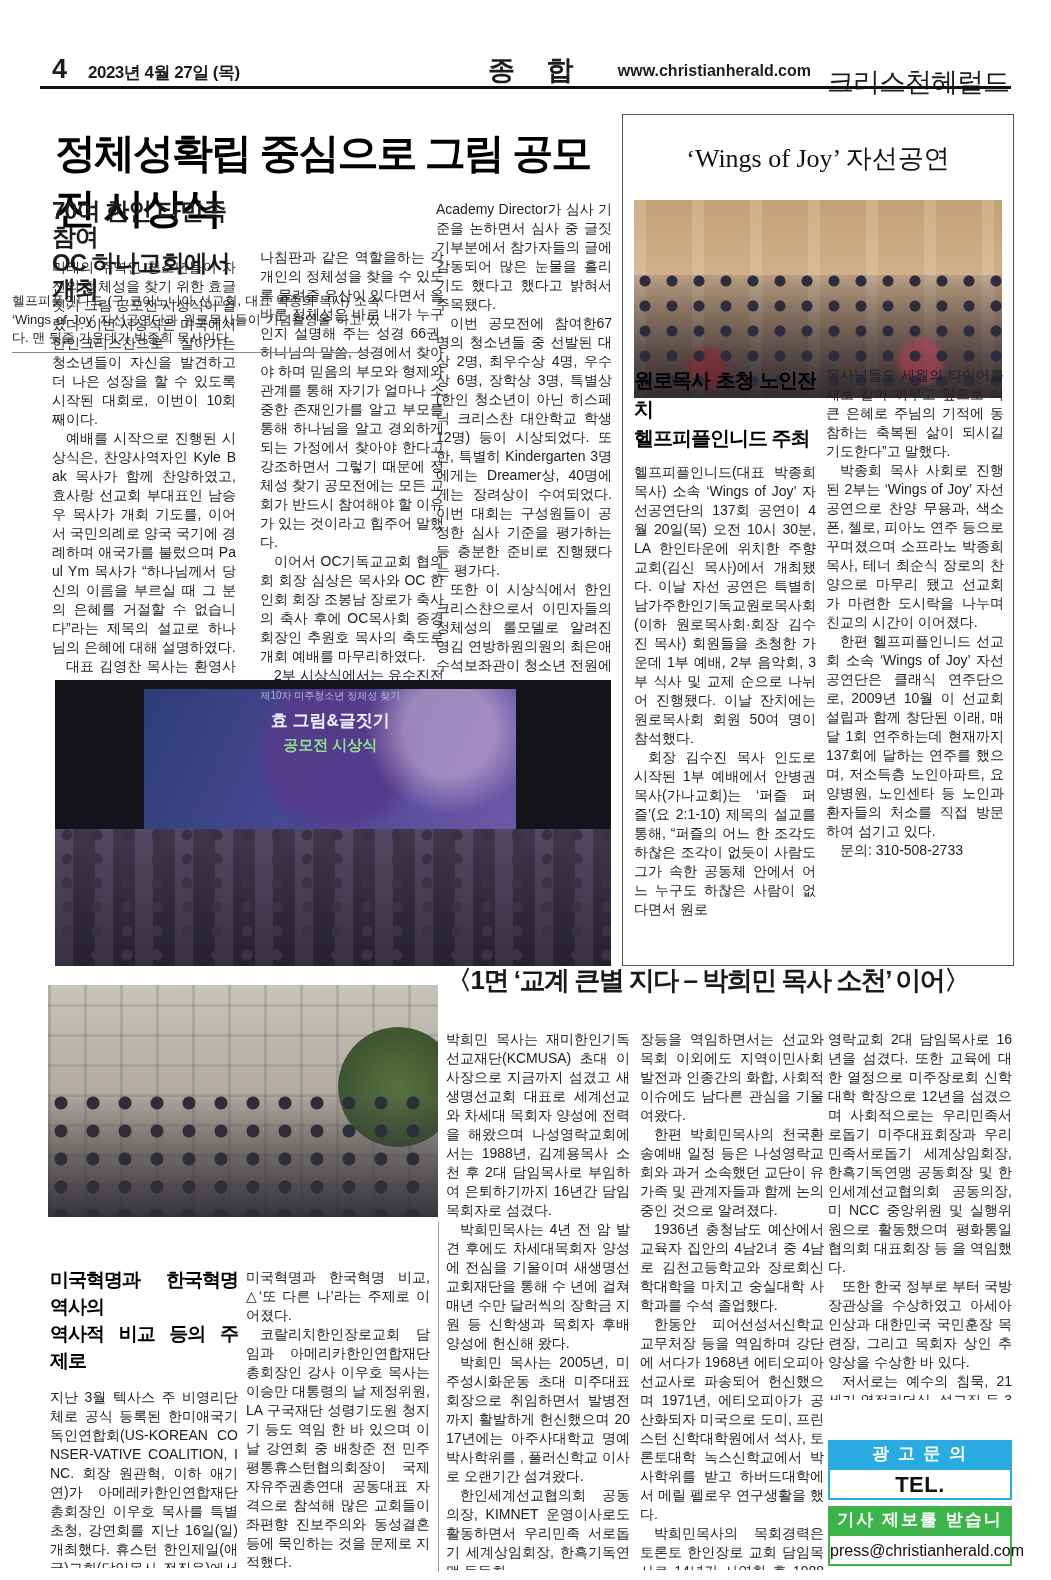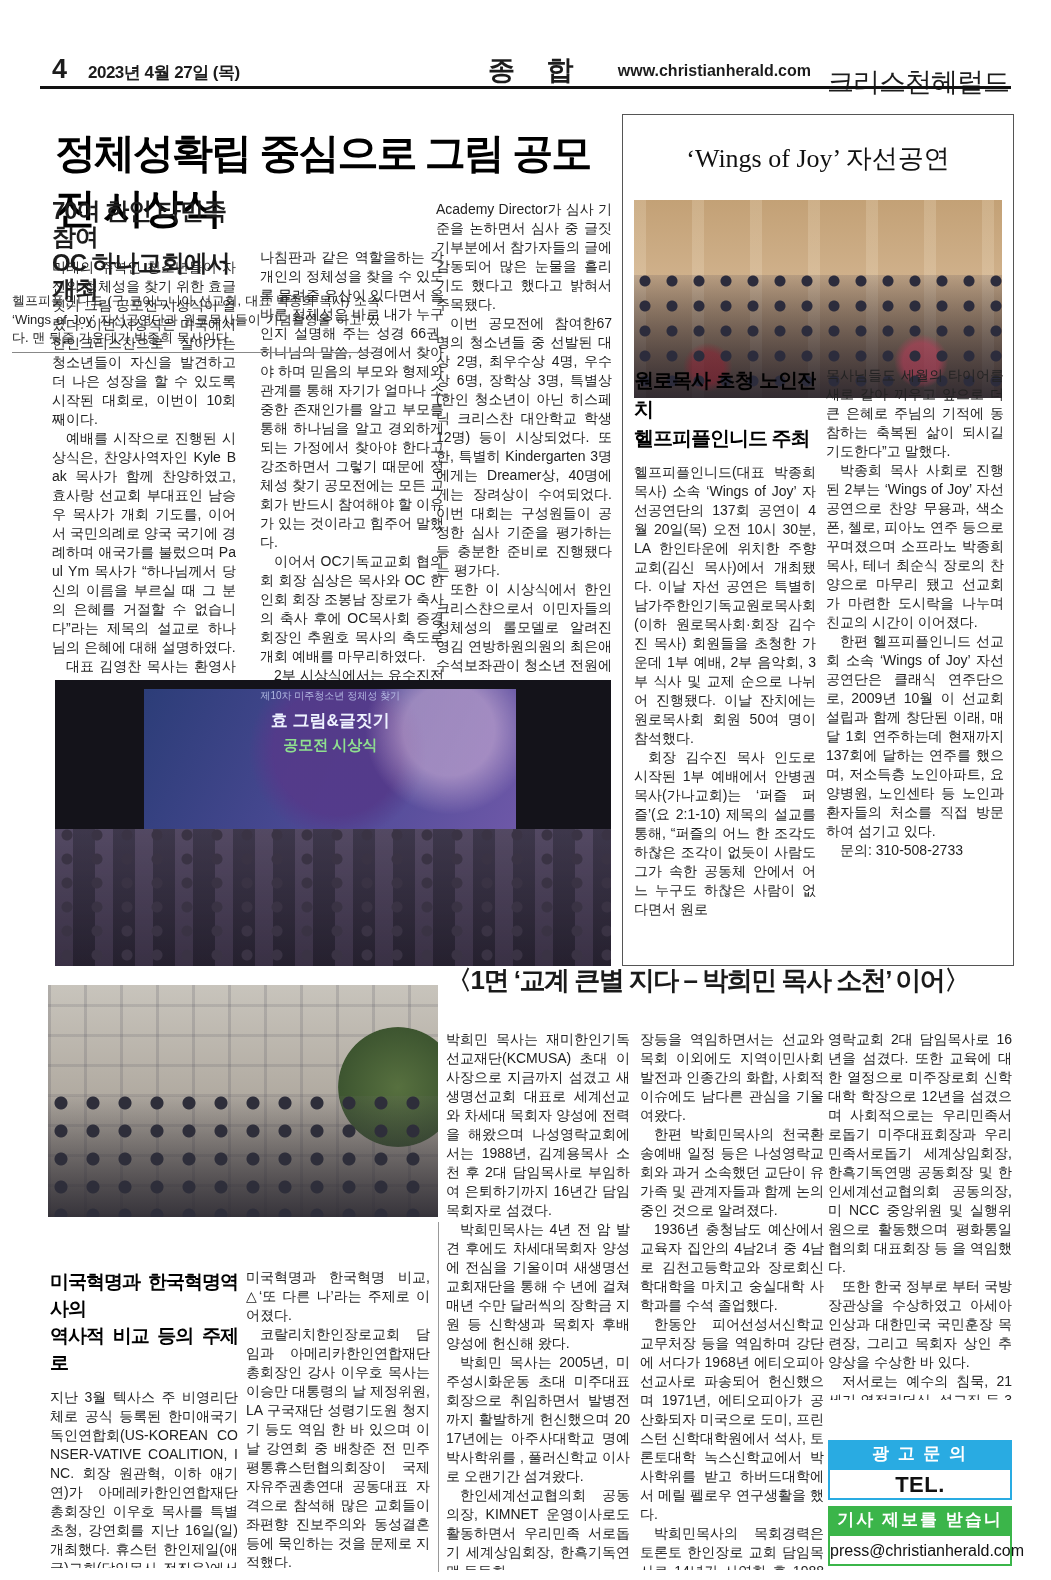--- a/index.html
+++ b/index.html
@@ -78,21 +78,21 @@
   .wings-caption { position:absolute; left:12px; top:292px; width:368px;
     font-size:13px; line-height:18.5px; text-align:justify; word-break:break-all; color:#222; }
   .wings-caption-rule { position:absolute; left:12px; top:352px; width:368px; height:1px; background:#888; }
   .wings-subhead { font-size:20px; font-weight:bold; line-height:29px; letter-spacing:-1px;
     margin-bottom:10px; color:#000; }
 
   
   .lecture-headline { position:absolute; left:50px; top:1222px; width:390px;
     font-size:29px; font-weight:bold; letter-spacing:-2px; color:#000; }
   .lecture-subhead { font-size:19px; font-weight:bold; line-height:27px; letter-spacing:-1px;
-    margin-bottom:12px; color:#000; }
+    margin-bottom:12px; color:#000;font-family:Liberation Mono, monospace; }
 
   
   .obit-headline { position:absolute; left:446px; top:963px; width:566px;
     font-size:26px; font-weight:bold; letter-spacing:-1.5px; color:#1a1a1a; }
   .v-divider { position:absolute; left:438px; top:1222px; width:1px; height:350px; background:#999; }
 
   
   .ad { position:absolute; left:828px; width:184px; }
   .ad .label { height:28px; line-height:28px; text-align:center; color:#fff;
     font-size:17px; font-weight:bold; letter-spacing:2px;margin-top:36px; }

